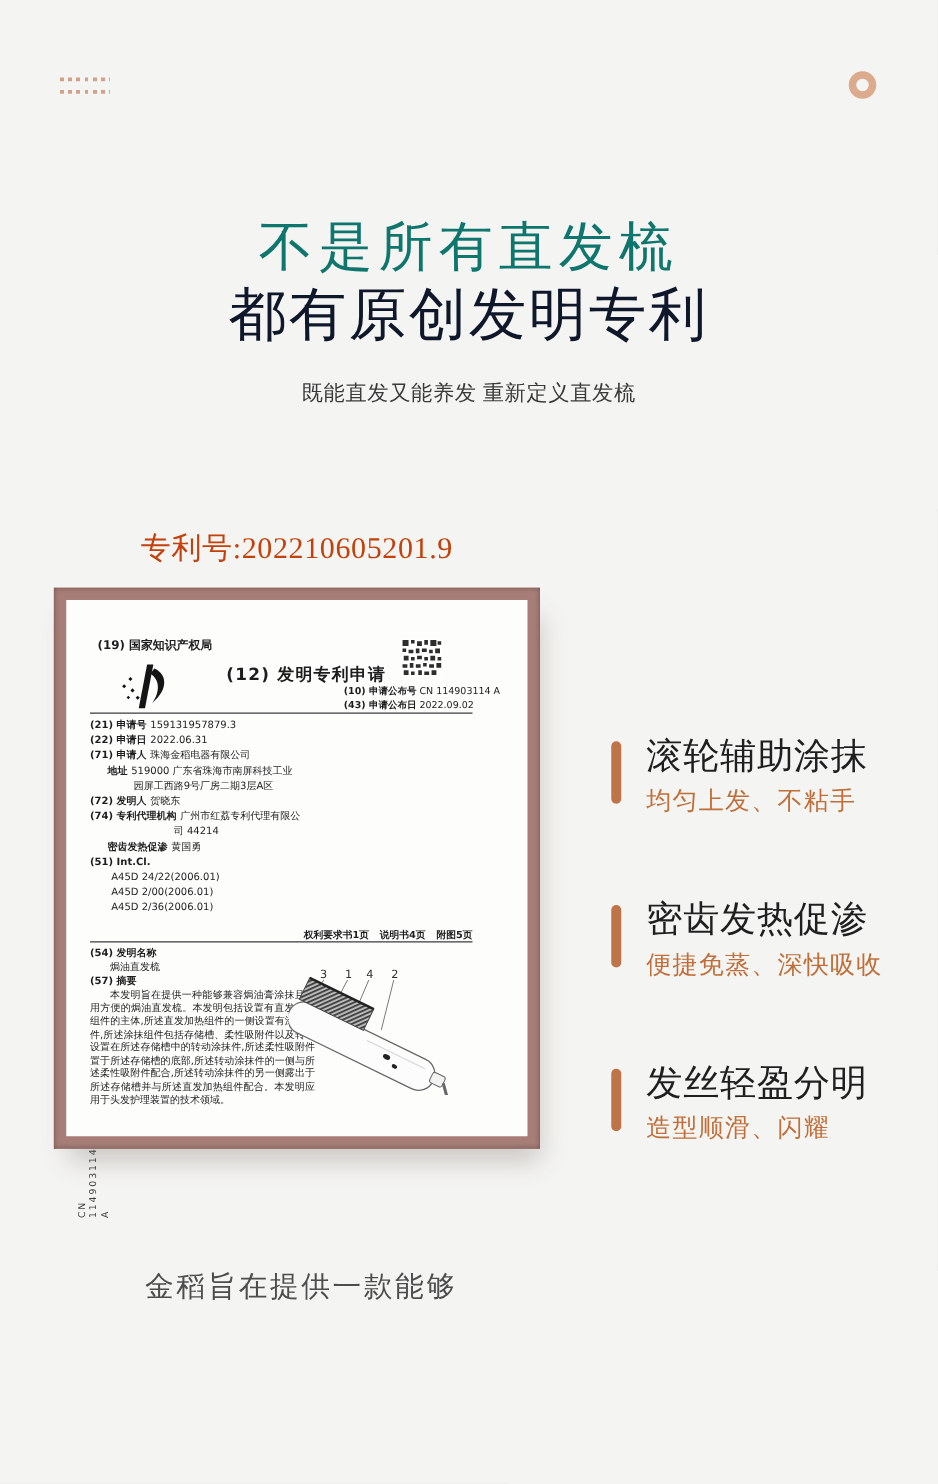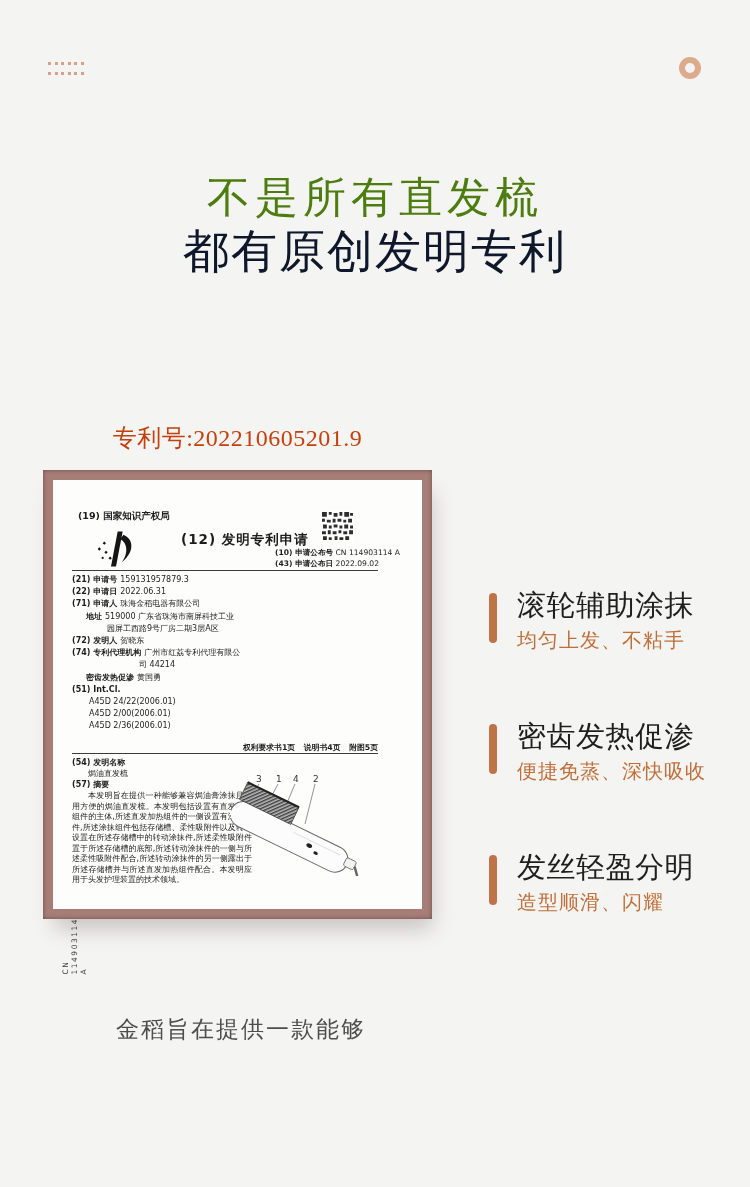--- a/index.html
+++ b/index.html
@@ -17,21 +17,21 @@
       repeating-linear-gradient(90deg, var(--soft) 0 3px, transparent 3px 6.6px);
     background-size:40px 3px; background-repeat:no-repeat;
     background-position:0 0, 0 10px;
   }
   .ring {
     position:absolute; left:679px; top:57px; width:22px; height:22px;
     border:6px solid var(--softer); border-radius:50%;
   }
   
   .t1 { position:absolute; top:169px; left:0; width:100%; text-align:center;
-        font-size:43px; letter-spacing:5px; font-weight:400; color:#4d7c0f; }
+        font-size:43px; letter-spacing:5px; font-weight:400; color:#0f766e; }
   .t2 { position:absolute; top:221px; left:0; width:100%; text-align:center;
         font-size:46px; letter-spacing:2px; font-weight:400; color:#0f172a; }
   .sub { position:absolute; top:303px; left:0; width:100%; text-align:center;
          font-size:17px; letter-spacing:.5px; color:#3a3a3a; }
   .patent-no { position:absolute; left:43px; top:422px; width:389px; text-align:center;
                font-size:24px; letter-spacing:.5px; color:#c2410c; }
   
   .frame {
     position:absolute; left:43px; top:470px; width:389px; height:449px;
     background:#a67d77; padding:10px;
@@ -78,20 +78,21 @@
 </head>
 <body>
 
 <div class="page">
 
   <div class="dots"></div>
   <div class="ring"></div>
 
   <div class="t1">不是所有直发梳</div>
   <div class="t2">都有原创发明专利</div>
+  <div class="sub">既能直发又能养发 重新定义直发梳</div>
 
   <div class="patent-no">专利号:202210605201.9</div>
 
   <div class="frame">
     <div class="paper">
 
       <div class="office">(19) 国家知识产权局</div>
 
       <svg class="logo" viewBox="0 0 48 44" aria-hidden="true">
         <path d="M26 1h6L24 43h-6z" fill="#151515"></path>

